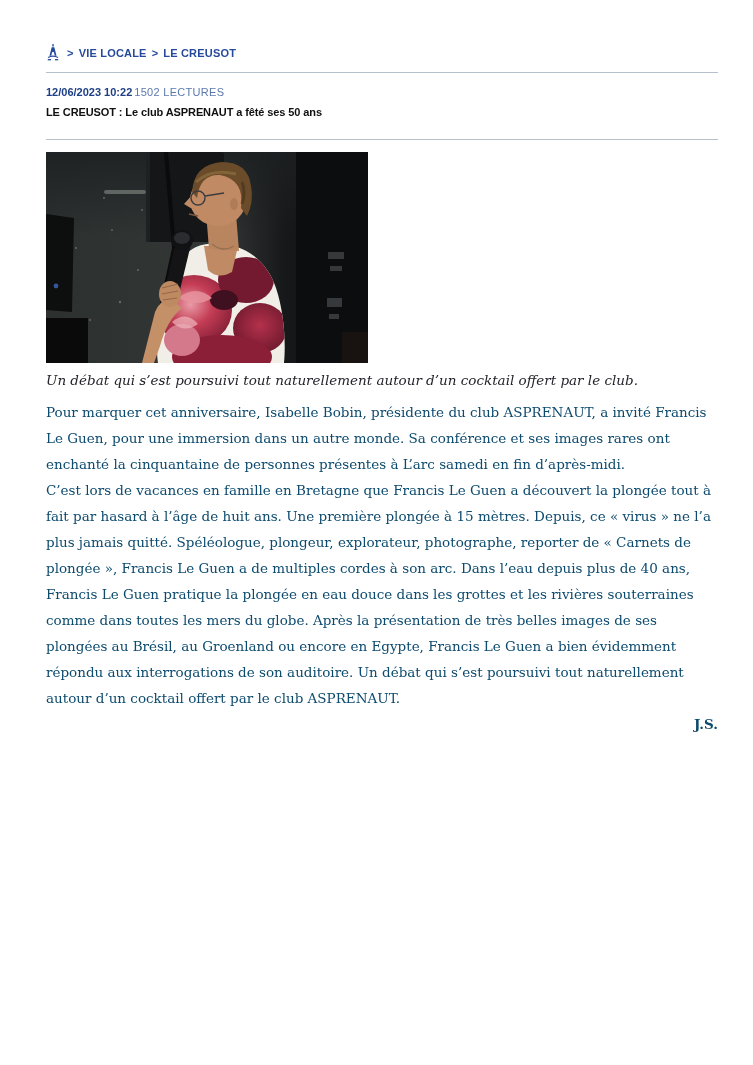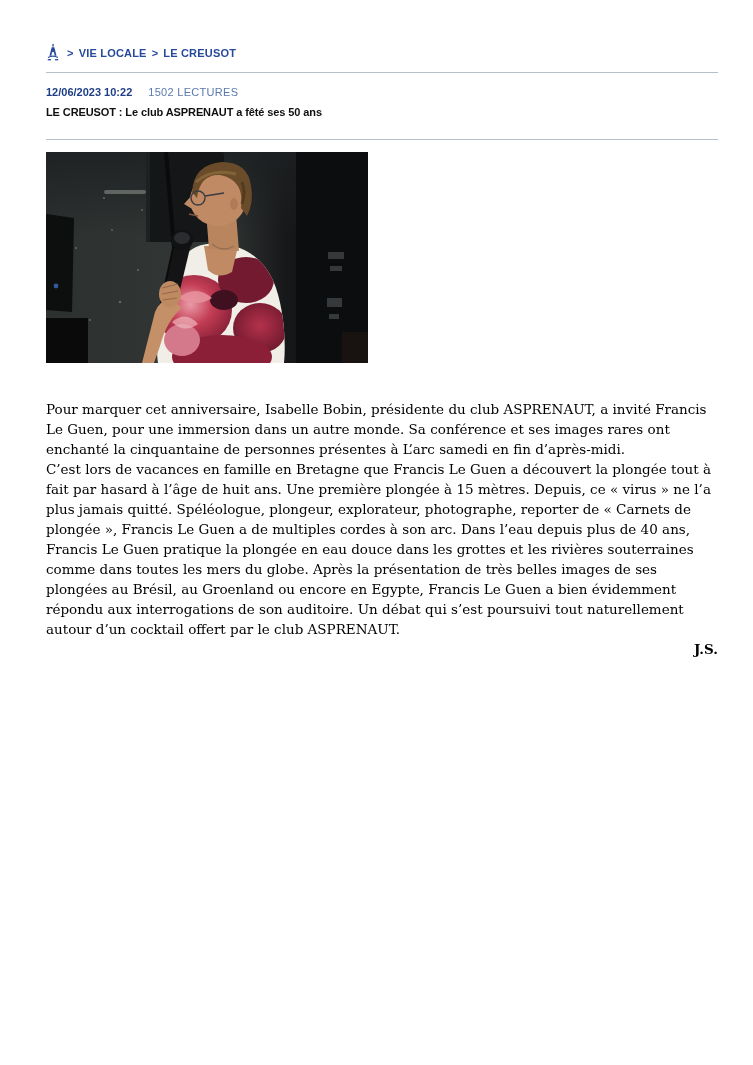--- a/index.html
+++ b/index.html
@@ -44,21 +44,21 @@
   }
   .rule-top { top: 72px; }
   .rule-title { top: 139px; }
   
   .meta {
     position: absolute;
     top: 86px;
     left: 0;
     display: flex;
     align-items: baseline;
-    gap: 16px;
+    gap: 2px;
     font-size: 11px;
   }
   .meta-date { color: #1e3e85; font-weight: bold; }
   .meta-lectures { color: #5b79ae; font-weight: normal; letter-spacing: 0.3px; }
   
   .title {
     position: absolute;
     top: 106px;
     left: 0;
     width: 672px;
@@ -84,22 +84,22 @@
     color: #23232c;
   }
   
   .body {
     position: absolute;
     top: 399px;
     left: 0;
     width: 672px;
     font-family: "DejaVu Serif", serif;
     font-size: 13.5px;
-    line-height: 20px;
-    color: #000000;
+    line-height: 26px;
+    color: #0c4a6e;
     text-align: left;
   }
   .body p { margin: 0; }
   .signature {
     text-align: right;
     font-weight: bold;
     margin-top: 0;
   }
 </style>
 </head>
@@ -226,20 +226,21 @@
 
         <ellipse cx="188" cy="52" rx="4" ry="6" fill="#b07c58"></ellipse>
 
         <path d="M128 96 L145 92 L133 142 L119 138 Z" fill="#141416"></path>
         <ellipse cx="136" cy="88" rx="11" ry="10" fill="#111214"></ellipse>
         <ellipse cx="136" cy="86" rx="8" ry="6" fill="#2a2c2f"></ellipse>
         <path d="M96 211 L109 160 Q115 146 126 148 L136 156 Q121 168 114 194 L108 211 Z" fill="#c49068"></path>
         <ellipse cx="124" cy="142" rx="11" ry="13" fill="#bd8a62"></ellipse>
         <path d="M116 136 L132 132 M116 142 L132 139 M117 148 L131 146" stroke="#96684a" stroke-width="1.2" fill="none"></path>
       </svg>
+      <figcaption class="caption">Un débat qui s’est poursuivi tout naturellement autour d’un cocktail offert par le club.</figcaption>
     </figure>
 
     <div class="body">
       <p>Pour marquer cet anniversaire, Isabelle Bobin, présidente du club ASPRENAUT, a invité Francis Le Guen, pour une immersion dans un autre monde. Sa conférence et ses images rares ont enchanté la cinquantaine de personnes présentes à L’arc samedi en fin d’après-midi.</p>
       <p>C’est lors de vacances en famille en Bretagne que Francis Le Guen a découvert la plongée tout à fait par hasard à l’âge de huit ans. Une première plongée à 15 mètres. Depuis, ce « virus » ne l’a plus jamais quitté. Spéléologue, plongeur, explorateur, photographe, reporter de « Carnets de plongée », Francis Le Guen a de multiples cordes à son arc. Dans l’eau depuis plus de 40 ans, Francis Le Guen pratique la plongée en eau douce dans les grottes et les rivières souterraines comme dans toutes les mers du globe. Après la présentation de très belles images de ses plongées au Brésil, au Groenland ou encore en Egypte, Francis Le Guen a bien évidemment répondu aux interrogations de son auditoire. Un débat qui s’est poursuivi tout naturellement autour d’un cocktail offert par le club ASPRENAUT.</p>
       <p class="signature">J.S.</p>
     </div>
 
   </div>
 </div>

